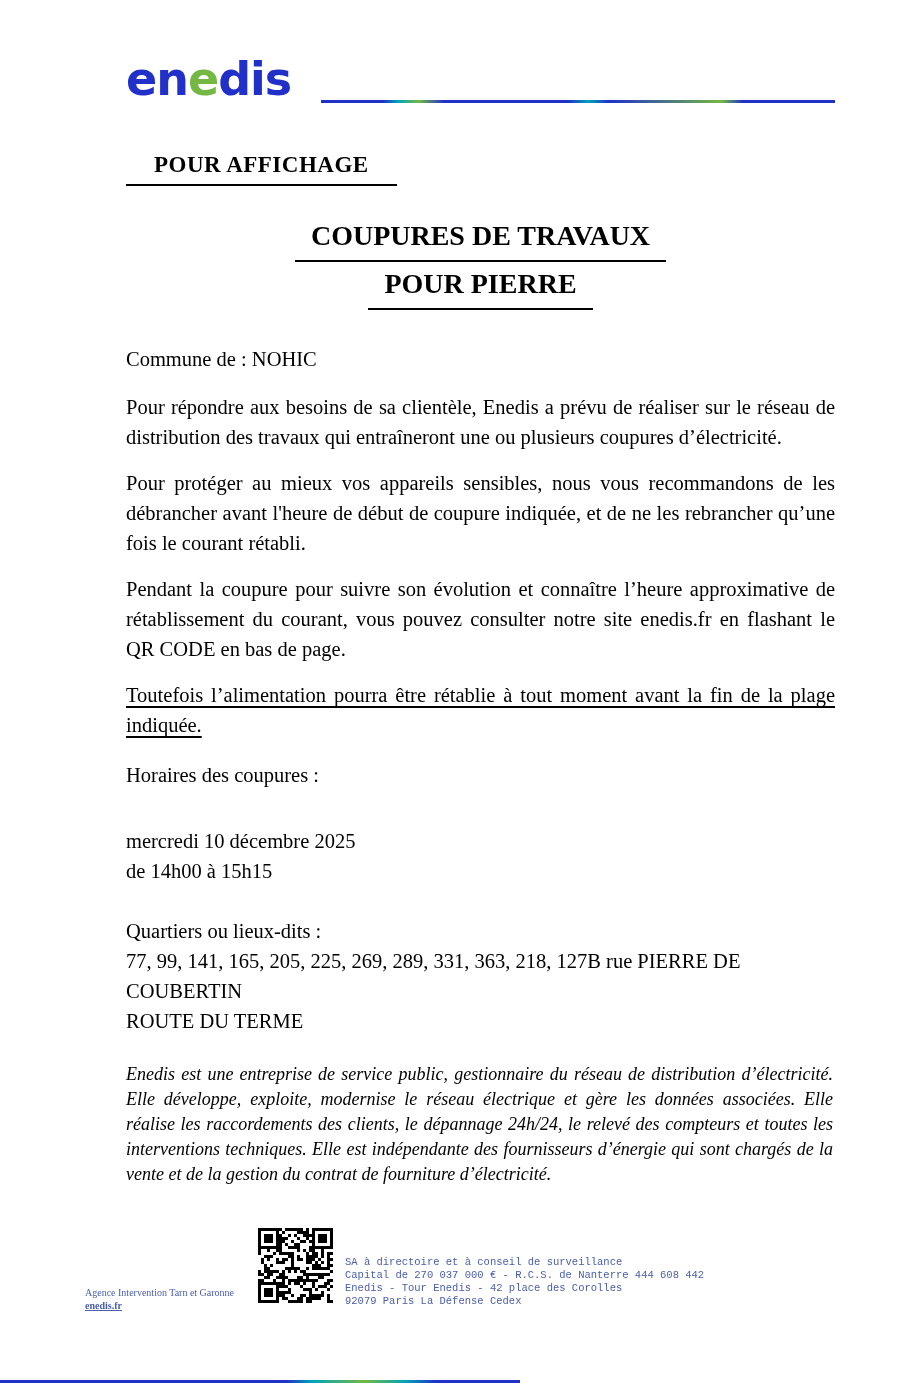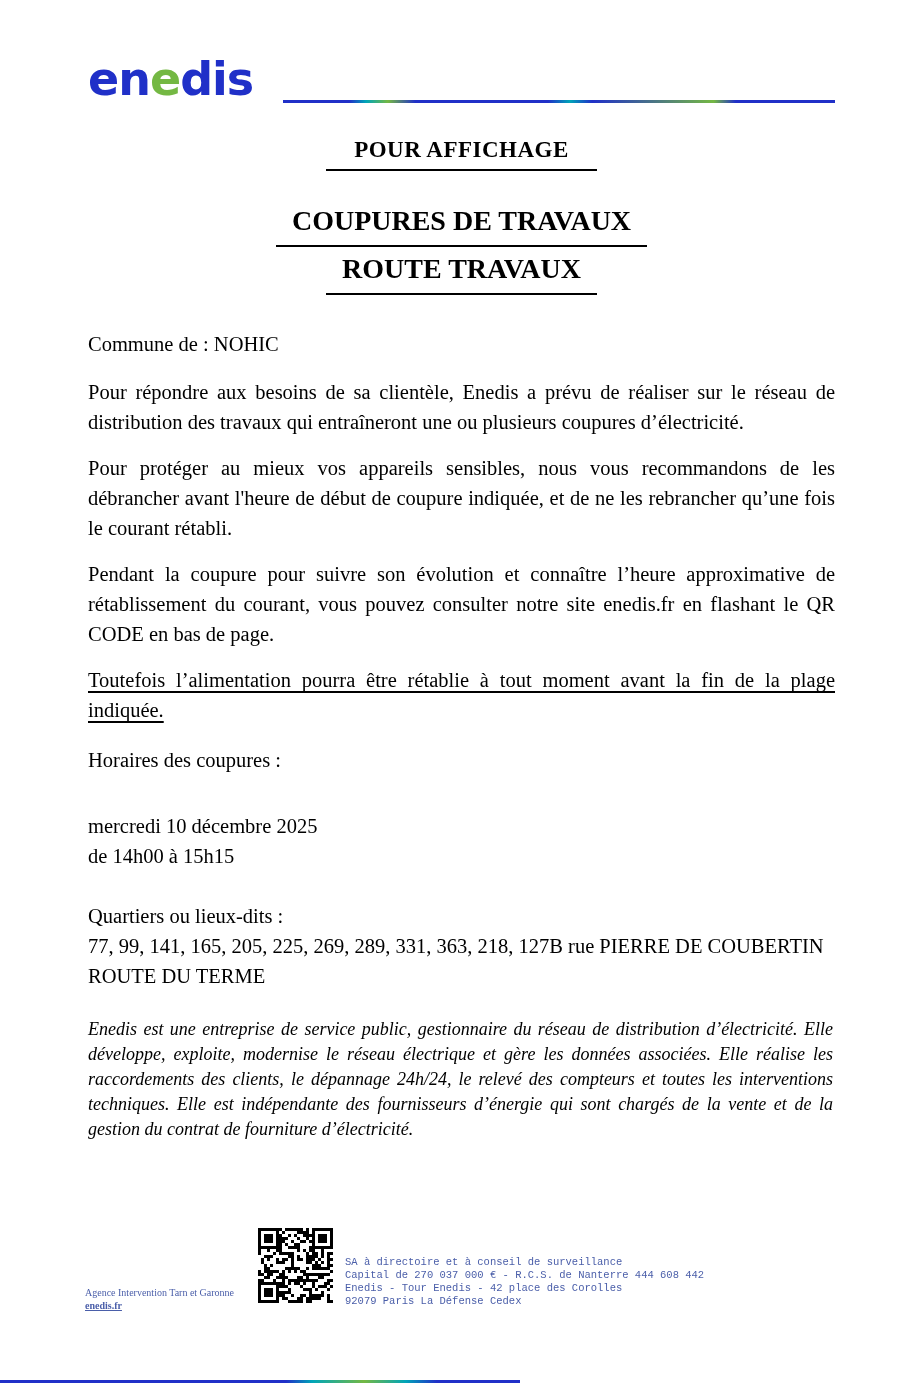--- a/index.html
+++ b/index.html
@@ -5,20 +5,21 @@
   * { margin: 0; padding: 0; box-sizing: border-box; }
   html, body { background: #ffffff; }
   .page {
     position: relative;
     width: 900px;
     height: 1386px;
     background: #ffffff;
     font-family: "Liberation Serif", serif;
     color: #000000;
     overflow: hidden;
+    padding-left: 38px;
   }
   .content {
     padding: 56px 65px 0 88px;
   }
   
   .logo-row { position: relative; height: 58px; }
   .logo {
     font-family: "DejaVu Sans", sans-serif;
     font-weight: 800;
     font-size: 46px;
@@ -34,21 +35,21 @@
     right: 0px;
     top: 44px;
     height: 3px;
     background: linear-gradient(90deg,
       #2030c8 0%, #2030c8 12%,
       #00a5b8 15%, #74b843 19%, #2030c8 24%,
       #2030c8 48%, #00a5b8 52%, #2030c8 56%,
       #74b843 78%, #2030c8 82%, #2030c8 100%);
   }
   
-  .affichage-wrap { text-align: center; margin-top: 23px; }
+  .affichage-wrap { text-align: left; margin-top: 38px; }
   .affichage {
     display: inline-block;
     font-size: 23px;
     font-weight: bold;
     letter-spacing: 0.5px;
     border-bottom: 2px solid #000;
     padding: 0 28px 6px 28px;
   }
   .title-wrap { text-align: center; margin-top: 34px; }
   .title-line {
@@ -131,21 +132,21 @@
       </div>
       <div class="brand-line"></div>
     </div>
 
     <div class="affichage-wrap">
       <div class="affichage">POUR AFFICHAGE</div>
     </div>
 
     <div class="title-wrap">
       <div><span class="title-line">COUPURES DE TRAVAUX</span></div>
-      <div><span class="title-line">ROUTE TRAVAUX</span></div>
+      <div><span class="title-line">POUR PIERRE</span></div>
     </div>
 
     <div class="body-text">
       <div class="commune">Commune de : NOHIC</div>
 
       <div class="para">Pour répondre aux besoins de sa clientèle, Enedis a prévu de réaliser sur le réseau de distribution des travaux qui entraîneront une ou plusieurs coupures d’électricité.</div>
       <div class="para">Pour protéger au mieux vos appareils sensibles, nous vous recommandons de les débrancher avant l'heure de début de coupure indiquée, et de ne les rebrancher qu’une fois le courant rétabli.</div>
       <div class="para">Pendant la coupure pour suivre son évolution et connaître l’heure approximative de rétablissement du courant, vous pouvez consulter notre site enedis.fr en flashant le QR CODE en bas de page.</div>
 
       <div class="notice">Toutefois l’alimentation pourra être rétablie à tout moment avant la fin de la plage indiquée.</div>

